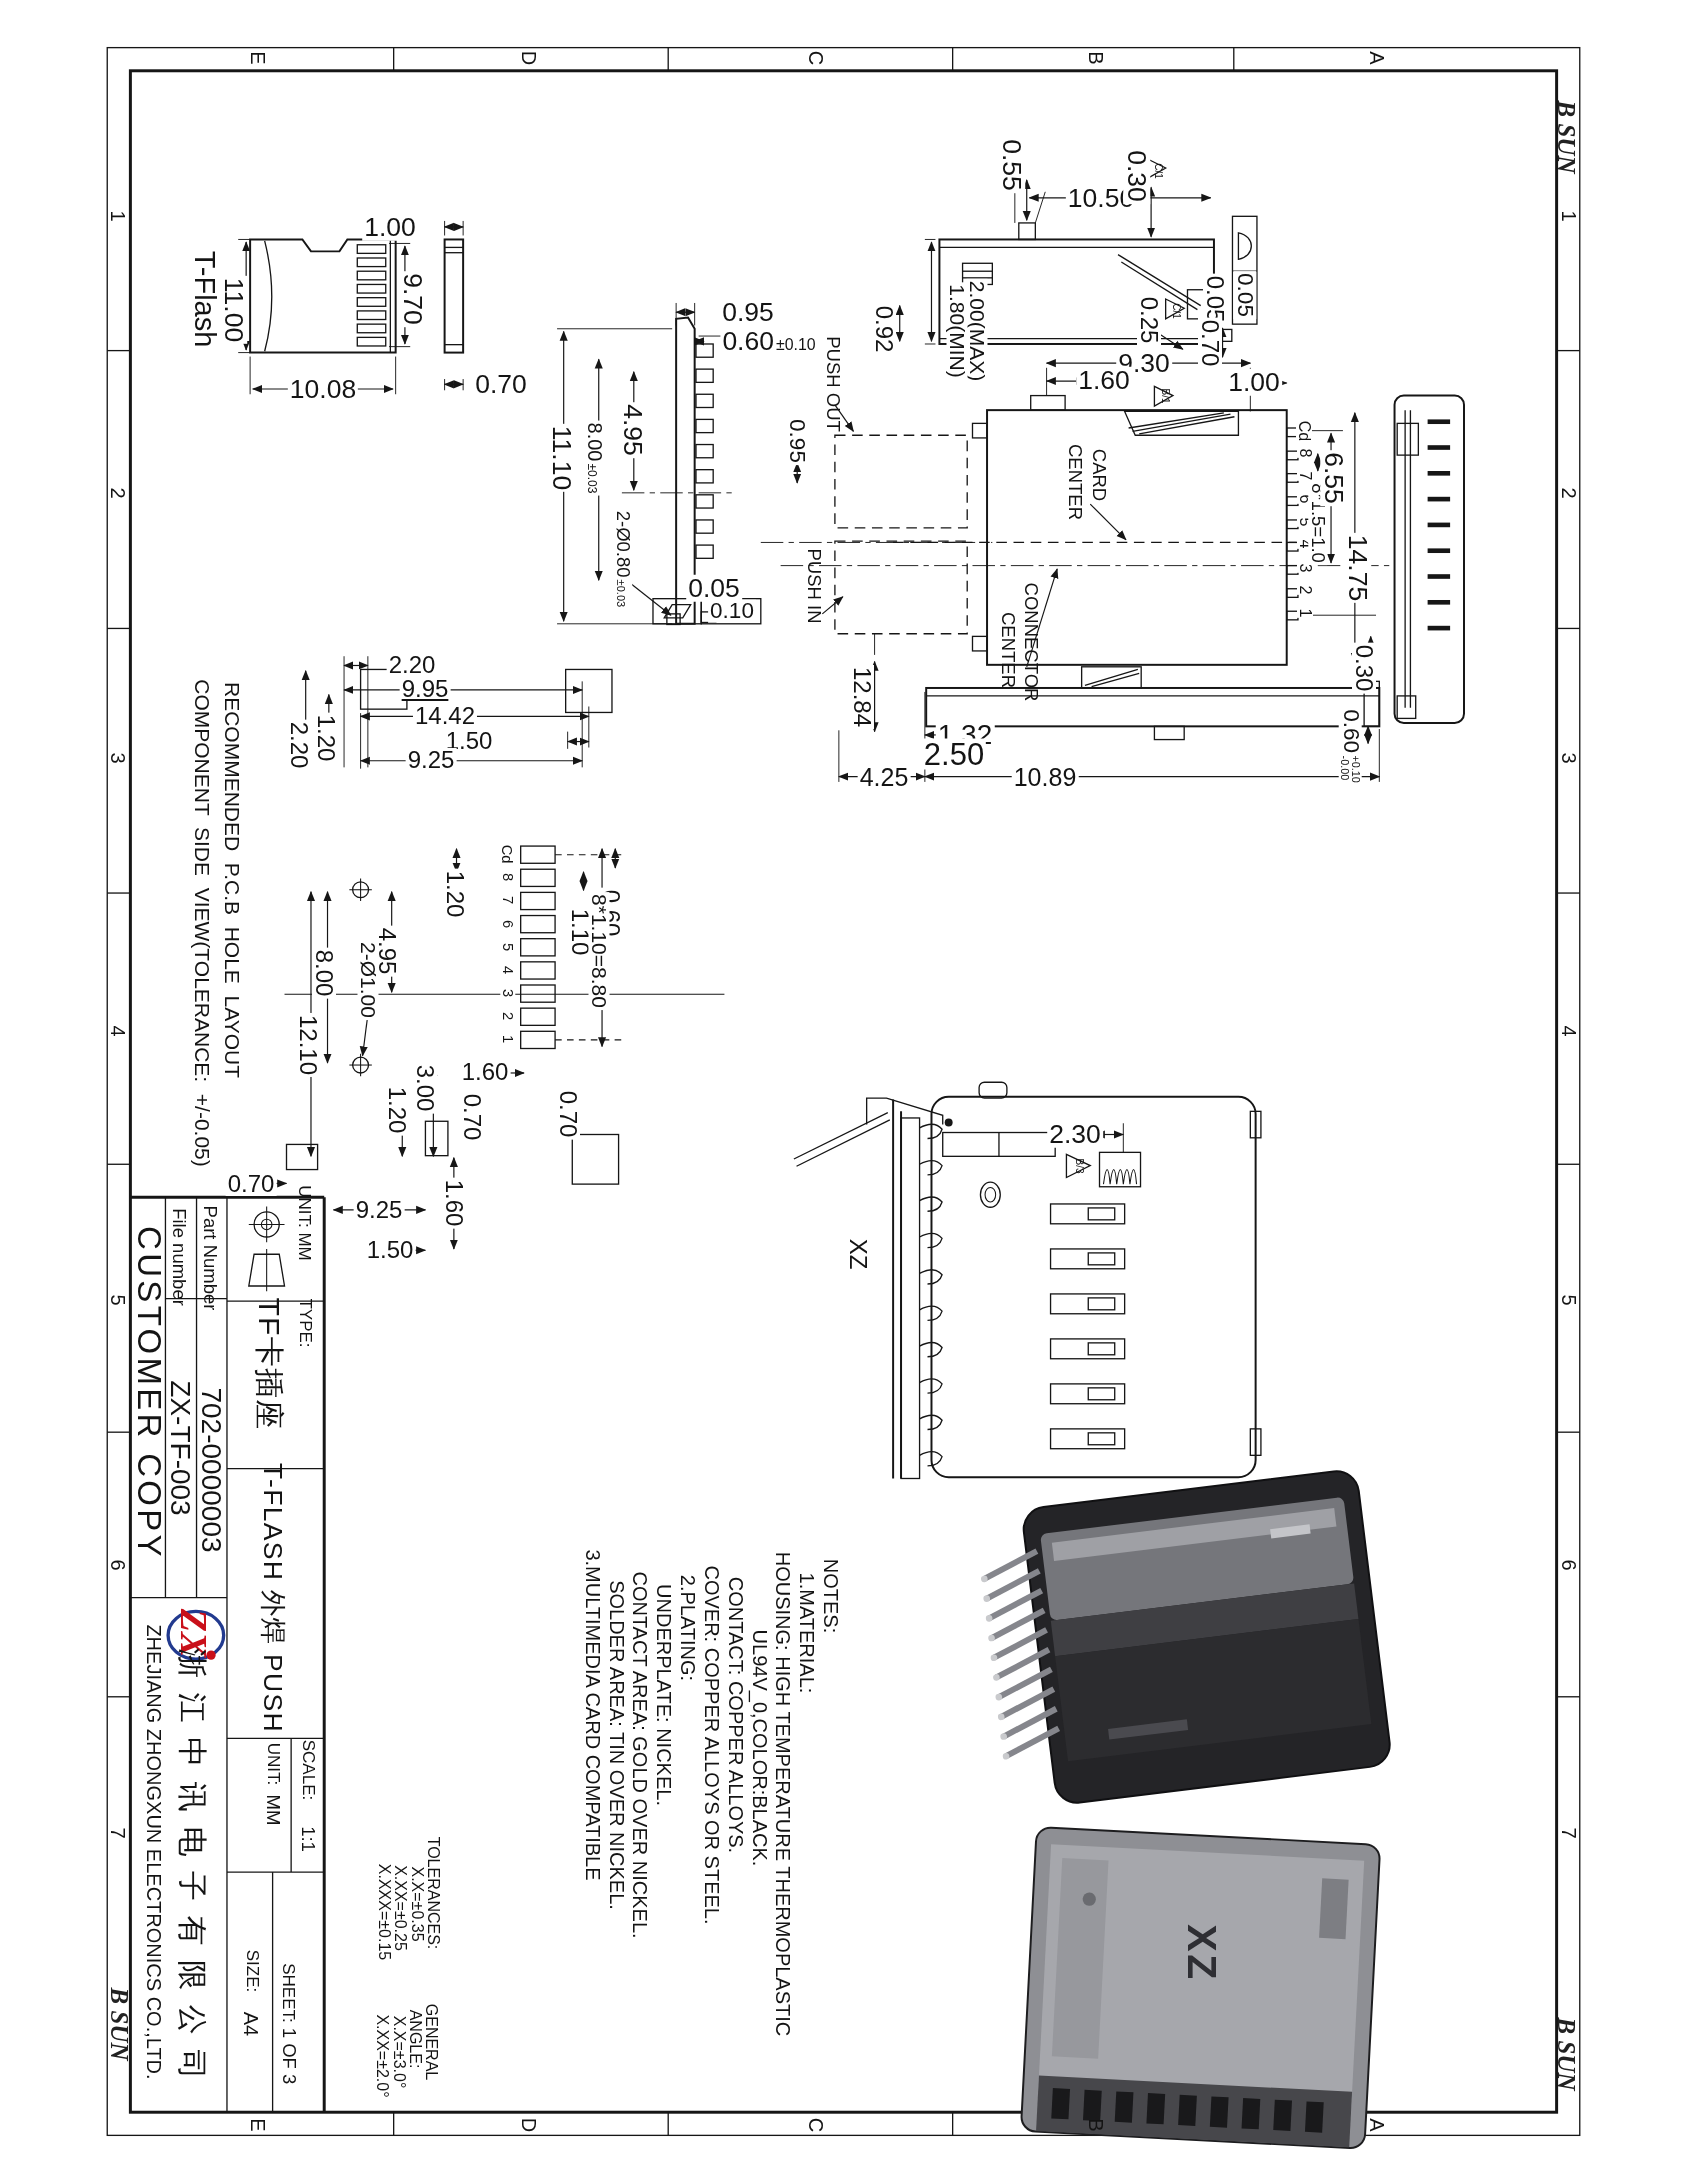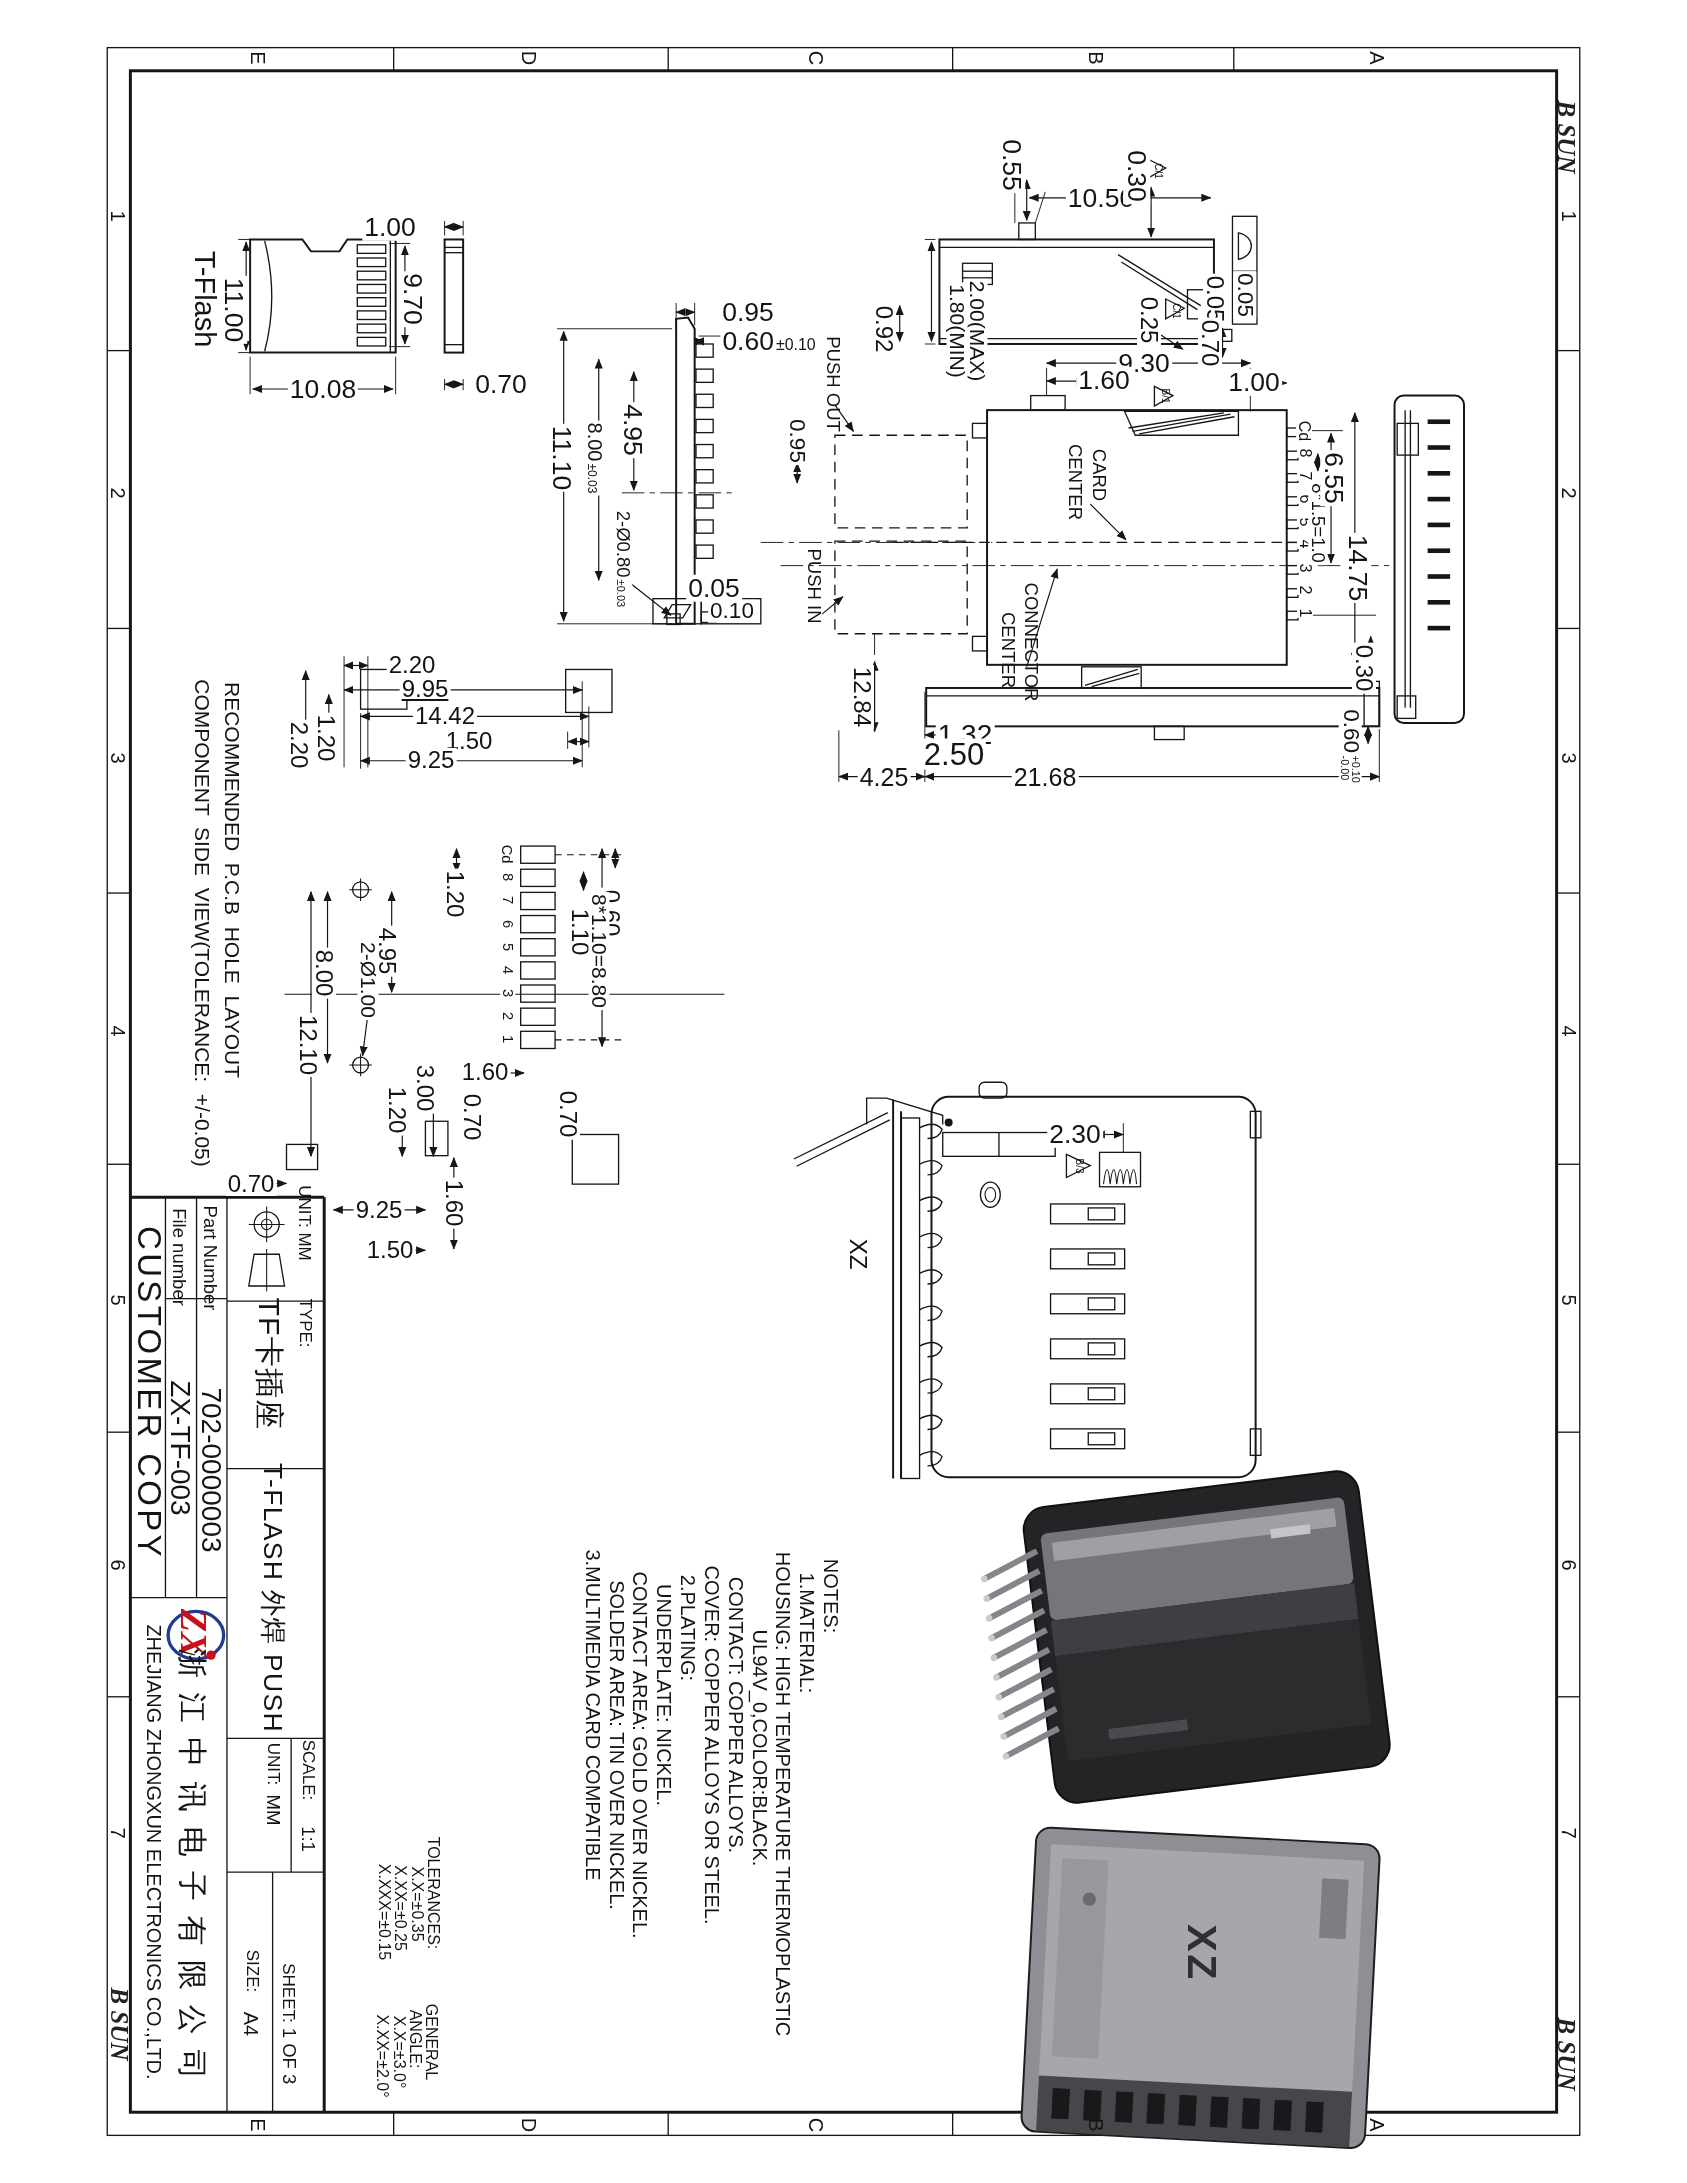--- a/index.html
+++ b/index.html
@@ -510,21 +510,21 @@
       <span class="ann d" style="left: 1358px; top: 568px; font-size: 26.5px; transform: translate(-50%, -50%) rotate(90deg);">14.75</span>
       <span class="ann d" style="left: 1364px; top: 668px; font-size: 24px; transform: translate(-50%, -50%) rotate(90deg);">0.30</span>
       <span class="ann " style="left: 1099px; top: 475px; font-size: 18.5px; transform: translate(-50%, -50%) rotate(90deg);">CARD</span>
       <span class="ann " style="left: 1075px; top: 482px; font-size: 18.5px; transform: translate(-50%, -50%) rotate(90deg);">CENTER</span>
       <span class="ann " style="left: 1031px; top: 642px; font-size: 18.5px; transform: translate(-50%, -50%) rotate(90deg);">CONNECTOR</span>
       <span class="ann " style="left: 1008px; top: 650px; font-size: 18.5px; transform: translate(-50%, -50%) rotate(90deg);">CENTER</span>
       <span class="ann d" style="left: 1350px; top: 746px; font-size: 22.5px; transform: translate(-50%, -50%) rotate(90deg);"><span>0.60</span><span class="stk"><i>+0.10</i><i>-0.00</i></span></span>
       <span class="ann d" style="left: 965px; top: 735px; font-size: 28px; transform: translate(-50%, -50%) rotate(0deg);">1.32</span>
       <span class="ann d" style="left: 954px; top: 754px; font-size: 31px; transform: translate(-50%, -50%) rotate(0deg);">2.50</span>
       <span class="ann d" style="left: 884px; top: 777px; font-size: 25px; transform: translate(-50%, -50%) rotate(0deg);">4.25</span>
-      <span class="ann d" style="left: 1045px; top: 777px; font-size: 25px; transform: translate(-50%, -50%) rotate(0deg);">21.68</span>
+      <span class="ann d" style="left: 1045px; top: 777px; font-size: 25px; transform: translate(-50%, -50%) rotate(0deg);">10.89</span>
       <span class="ann " style="left: 232px; top: 880px; font-size: 21px; transform: translate(-50%, -50%) rotate(90deg);">RECOMMENDED  P.C.B  HOLE  LAYOUT</span>
       <span class="ann " style="left: 202px; top: 923px; font-size: 21px; transform: translate(-50%, -50%) rotate(90deg);">COMPONENT  SIDE  VIEW(TOLERANCE:  +/-0.05)</span>
       <span class="ann d" style="left: 412px; top: 665px; font-size: 24px; transform: translate(-50%, -50%) rotate(0deg);">2.20</span>
       <span class="ann d" style="left: 425px; top: 689px; font-size: 24px; transform: translate(-50%, -50%) rotate(0deg); text-decoration: underline;">9.95</span>
       <span class="ann d" style="left: 445px; top: 716px; font-size: 24px; transform: translate(-50%, -50%) rotate(0deg);">14.42</span>
       <span class="ann d" style="left: 469px; top: 741px; font-size: 24px; transform: translate(-50%, -50%) rotate(0deg);">1.50</span>
       <span class="ann d" style="left: 431px; top: 760px; font-size: 24px; transform: translate(-50%, -50%) rotate(0deg);">9.25</span>
       <span class="ann d" style="left: 326px; top: 738px; font-size: 24px; transform: translate(-50%, -50%) rotate(90deg);">1.20</span>
       <span class="ann d" style="left: 299px; top: 745px; font-size: 24px; transform: translate(-50%, -50%) rotate(90deg);">2.20</span>
       <span class="ann d" style="left: 455px; top: 894px; font-size: 24px; transform: translate(-50%, -50%) rotate(90deg);">1.20</span>

